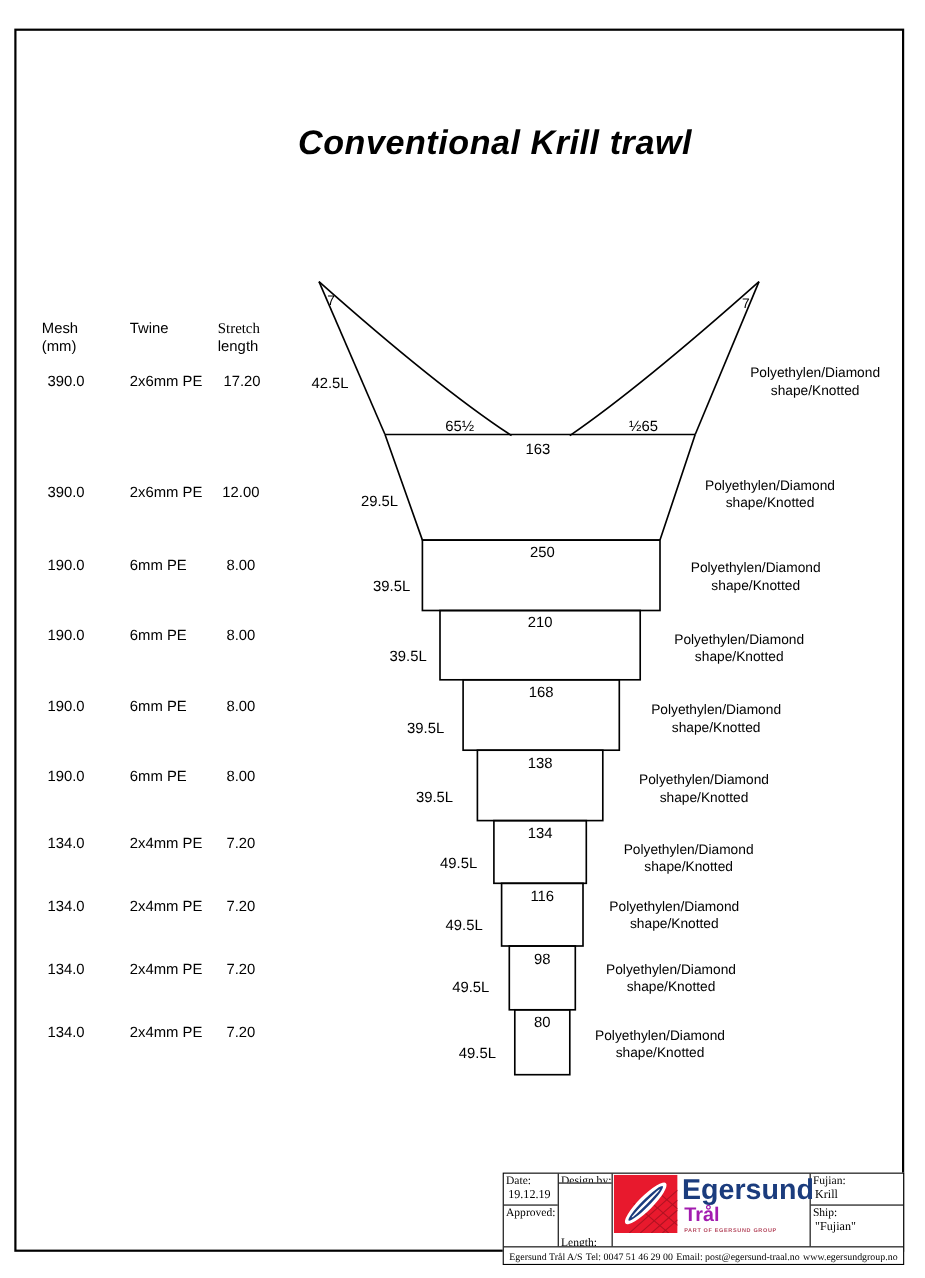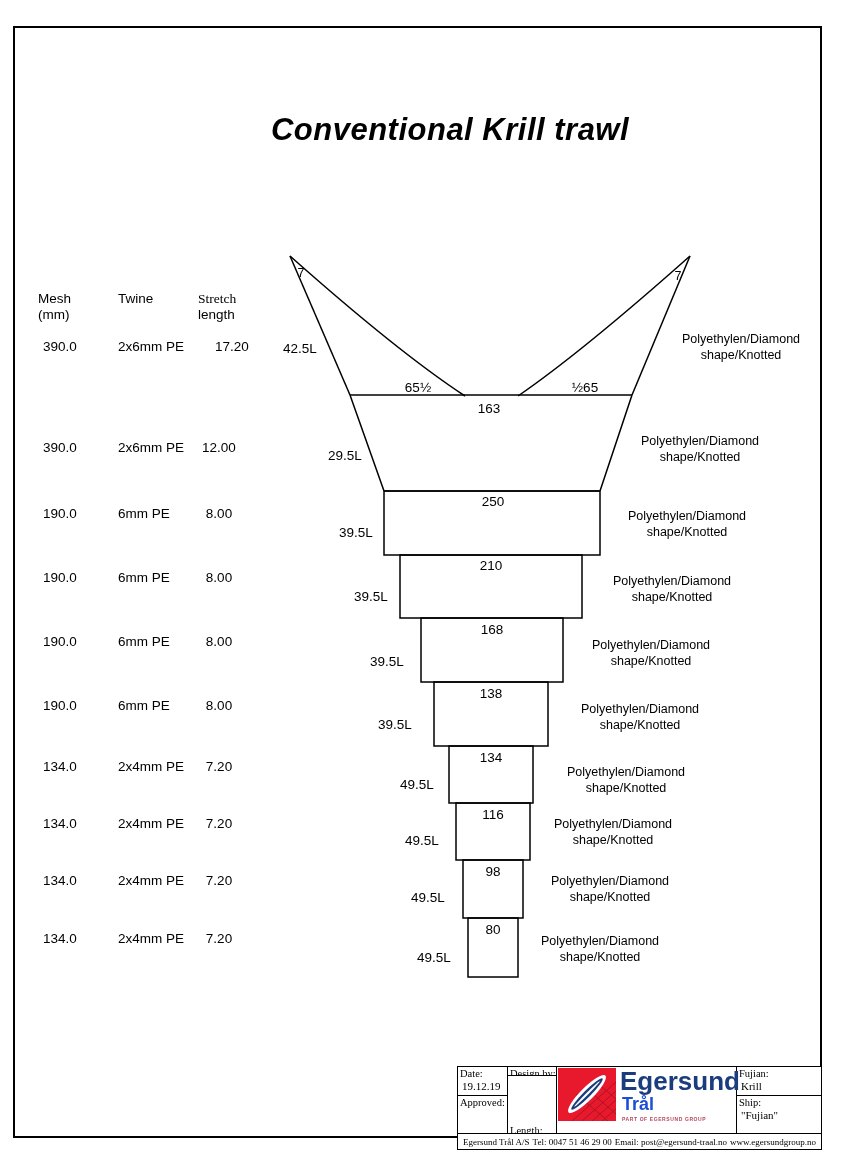--- a/index.html
+++ b/index.html
@@ -47,21 +47,21 @@
   <h1 id="title">Conventional Krill trawl</h1>
 
   <div id="spec-table">
       <div class="cell" style="left: 38px; top: 291px;">Mesh</div>
       <div class="cell" style="left: 38px; top: 307px;">(mm)</div>
       <div class="cell" style="left: 118px; top: 291px;">Twine</div>
       <div class="cell" style="left: 198px; top: 291px; font-family: Liberation Serif, serif;">Stretch</div>
       <div class="cell" style="left: 198px; top: 307px;">length</div>
       <div class="cell" style="left: 30px; top: 339px; width: 60px; text-align: center;">390.0</div>
       <div class="cell" style="left: 118px; top: 339px; width: 72px; text-align: left;">2x6mm PE</div>
-      <div class="cell" style="left: 202px; top: 339px; width: 60px; text-align: center;">17.20</div>
+      <div class="cell" style="left: 190px; top: 339px; width: 60px; text-align: center;">17.20</div>
       <div class="cell" style="left: 30px; top: 440px; width: 60px; text-align: center;">390.0</div>
       <div class="cell" style="left: 118px; top: 440px; width: 72px; text-align: left;">2x6mm PE</div>
       <div class="cell" style="left: 189px; top: 440px; width: 60px; text-align: center;">12.00</div>
       <div class="cell" style="left: 30px; top: 506px; width: 60px; text-align: center;">190.0</div>
       <div class="cell" style="left: 118px; top: 506px; width: 72px; text-align: left;">6mm PE</div>
       <div class="cell" style="left: 189px; top: 506px; width: 60px; text-align: center;">8.00</div>
       <div class="cell" style="left: 30px; top: 570px; width: 60px; text-align: center;">190.0</div>
       <div class="cell" style="left: 118px; top: 570px; width: 72px; text-align: left;">6mm PE</div>
       <div class="cell" style="left: 189px; top: 570px; width: 60px; text-align: center;">8.00</div>
       <div class="cell" style="left: 30px; top: 634px; width: 60px; text-align: center;">190.0</div>
@@ -169,21 +169,21 @@
             <path d="M14,53 L58,14 M24,53 L58,23 M34,53 L58,32 M44,53 L58,41"></path>
             <path d="M18,26 L50,53 M28,20 L58,46 M38,14 L58,31"></path>
           </g>
           <g transform="rotate(-45 29 26)">
             <ellipse cx="29" cy="26" rx="26" ry="6.5" fill="#ffffff"></ellipse>
             <ellipse cx="29" cy="26" rx="22" ry="3.4" fill="#1b3c7d"></ellipse>
             <ellipse cx="29" cy="26" rx="18" ry="1.1" fill="#ffffff"></ellipse>
           </g>
         </svg>
         <div id="logo-name" style="color:#1b3c7d;">Egersund</div>
-        <div id="logo-sub" style="color:#1d4ed8;">Trål</div>
+        <div id="logo-sub" style="color:#a21caf;">Trål</div>
         <div id="logo-tagline" style="color:#b5485e;">PART OF EGERSUND GROUP</div>
       </div>
       <div class="tb-col tb-c4">
         <div class="tb-cell top">
           <div class="tb-label">Fujian:</div>
           <div class="tb-value">Krill</div>
         </div>
         <div class="tb-cell">
           <div class="tb-label">Ship:</div>
           <div class="tb-value">"Fujian"</div>

